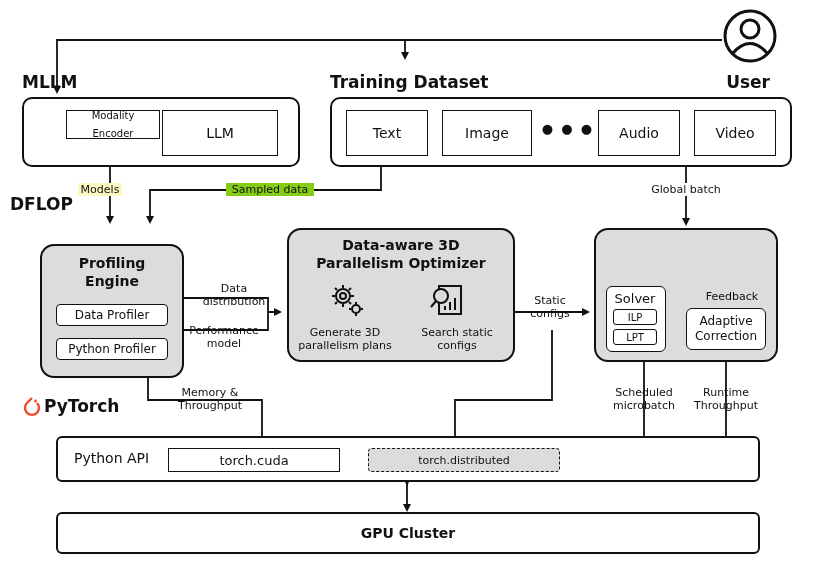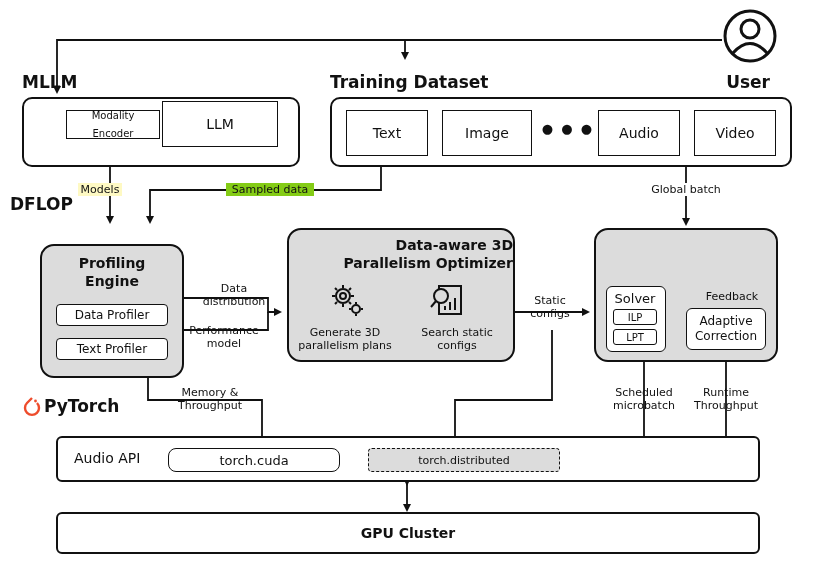--- a/index.html
+++ b/index.html
@@ -62,21 +62,21 @@
     <circle cx="28" cy="21" r="9" fill="none" stroke="#111" stroke-width="3"></circle>
     <path d="M11,45 Q28,26 45,45" fill="none" stroke="#111" stroke-width="3"></path>
   </svg>
 </div>
 <div class="title" style="right:48px;top:72px;">User</div>
 
 <div class="title" style="left:22px;top:72px;">MLLM</div>
 <div class="box" style="left:22px;top:97px;width:278px;height:70px;">
   <div class="sbox" style="left:25px;top:11px;width:94px;height:29px;font-size:10px;white-space:pre-line;line-height:18px;margin-left:17px;">Modality
 Encoder</div>
-  <div class="sbox" style="left:138px;top:2px;width:116px;height:46px;font-size:14px;">LLM</div>
+  <div class="sbox" style="left:138px;top:11px;width:116px;height:46px;font-size:14px;">LLM</div>
 </div>
 
 <div class="title" style="left:330px;top:72px;">Training Dataset</div>
 <div class="box" style="left:330px;top:97px;width:462px;height:70px;">
   <div class="sbox" style="left:14px;top:11px;width:82px;height:46px;font-size:14px;">Text</div>
   <div class="sbox" style="left:110px;top:11px;width:90px;height:46px;font-size:14px;">Image</div>
   <div class="abs" style="left:206px;top:22px;width:60px;text-align:center;font-size:13px;letter-spacing:2px;">● ● ●</div>
   <div class="sbox" style="left:266px;top:11px;width:82px;height:46px;font-size:14px;">Audio</div>
   <div class="sbox" style="left:362px;top:11px;width:82px;height:46px;font-size:14px;">Video</div>
 </div>
@@ -85,29 +85,29 @@
 <div class="lbl" style="left:226px;top:183px;width:88px;background:#84cc16;">Sampled data</div>
 <div class="lbl" style="left:640px;top:183px;width:92px;background:#fff;">Global batch</div>
 
 <div class="title" style="left:10px;top:194px;">DFLOP</div>
 <div class="gbox dashed" style="left:22px;top:216px;width:772px;height:158px;z-index:-1;"></div>
 
 <div class="box" style="left:40px;top:228px;width:144px;height:134px;background:#dcdcdc;border-radius:14px;z-index:1;margin-top:16px;">
   <div class="abs" style="left:0;top:8px;width:140px;text-align:center;font-weight:bold;font-size:14px;white-space:pre-line;line-height:18px;">Profiling
 Engine</div>
   <div class="sbox" style="left:14px;top:58px;width:112px;height:22px;font-size:12px;border-radius:4px;">Data Profiler</div>
-  <div class="sbox" style="left:14px;top:92px;width:112px;height:22px;font-size:12px;border-radius:4px;">Text Profiler</div>
+  <div class="sbox" style="left:14px;top:92px;width:112px;height:22px;font-size:12px;border-radius:4px;">Python Profiler</div>
 </div>
 <div class="lbl" style="left:196px;top:282px;width:76px;white-space:pre-line;">Data
 distribution</div>
 <div class="lbl" style="left:186px;top:324px;width:76px;white-space:pre-line;">Performance
 model</div>
 
 <div class="box" style="left:287px;top:228px;width:228px;height:134px;background:#dcdcdc;border-radius:14px;z-index:1;">
-  <div class="abs" style="left:0;top:6px;width:224px;text-align:right;font-weight:bold;font-size:14px;white-space:pre-line;line-height:18px;">Data-aware 3D
+  <div class="abs" style="left:0;top:6px;width:224px;text-align:center;font-weight:bold;font-size:14px;white-space:pre-line;line-height:18px;">Data-aware 3D
 Parallelism Optimizer</div>
   <div class="abs" style="left:40px;top:52px;">
     <svg width="36" height="36" viewBox="0 0 36 36">
       <g fill="none" stroke="#111" stroke-width="2">
         <circle cx="14" cy="14" r="7"></circle>
           <circle cx="14" cy="14" r="3"></circle>
         <path d="M14,3 V6 M14,22 V25 M3,14 H6 M22,14 H25 M6,6 L8,8 M20,20 L22,22 M6,22 L8,20 M20,8 L22,6"></path>
         <circle cx="27" cy="27" r="4"></circle>
         <path d="M27,20 V22 M27,32 V34 M20,27 H22 M32,27 H34"></path>
       </g>
@@ -152,17 +152,17 @@
 
 <div class="lbl" style="left:165px;top:386px;width:90px;white-space:pre-line;">Memory &amp;
 Throughput</div>
 <div class="lbl" style="left:606px;top:386px;width:76px;white-space:pre-line;">Scheduled
 microbatch</div>
 <div class="lbl" style="left:688px;top:386px;width:76px;white-space:pre-line;">Runtime
 Throughput</div>
 
 <div class="box" style="left:22px;top:424px;width:772px;height:146px;border-radius:14px;z-index:-1;"></div>
 <div class="box" style="left:56px;top:436px;width:704px;height:46px;border-radius:6px;z-index:0;">
-  <div class="abs" style="left:16px;top:12px;font-size:14px;">Audio API</div>
-  <div class="sbox" style="left:110px;top:10px;width:172px;height:24px;font-size:13px;border-radius:8px;text-align:right;">torch.cuda</div>
+  <div class="abs" style="left:16px;top:12px;font-size:14px;">Python API</div>
+  <div class="sbox" style="left:110px;top:10px;width:172px;height:24px;font-size:13px;border-radius:0;text-align:right;">torch.cuda</div>
   <div class="sbox dashed" style="left:310px;top:10px;width:192px;height:24px;font-size:11px;border-radius:4px;background:#dcdcdc;">torch.distributed</div>
 </div>
 <div class="sbox" style="left:56px;top:512px;width:704px;height:42px;font-size:14px;border-width:2px;border-radius:6px;font-weight:bold;">GPU Cluster</div>
 
 </body></html>

